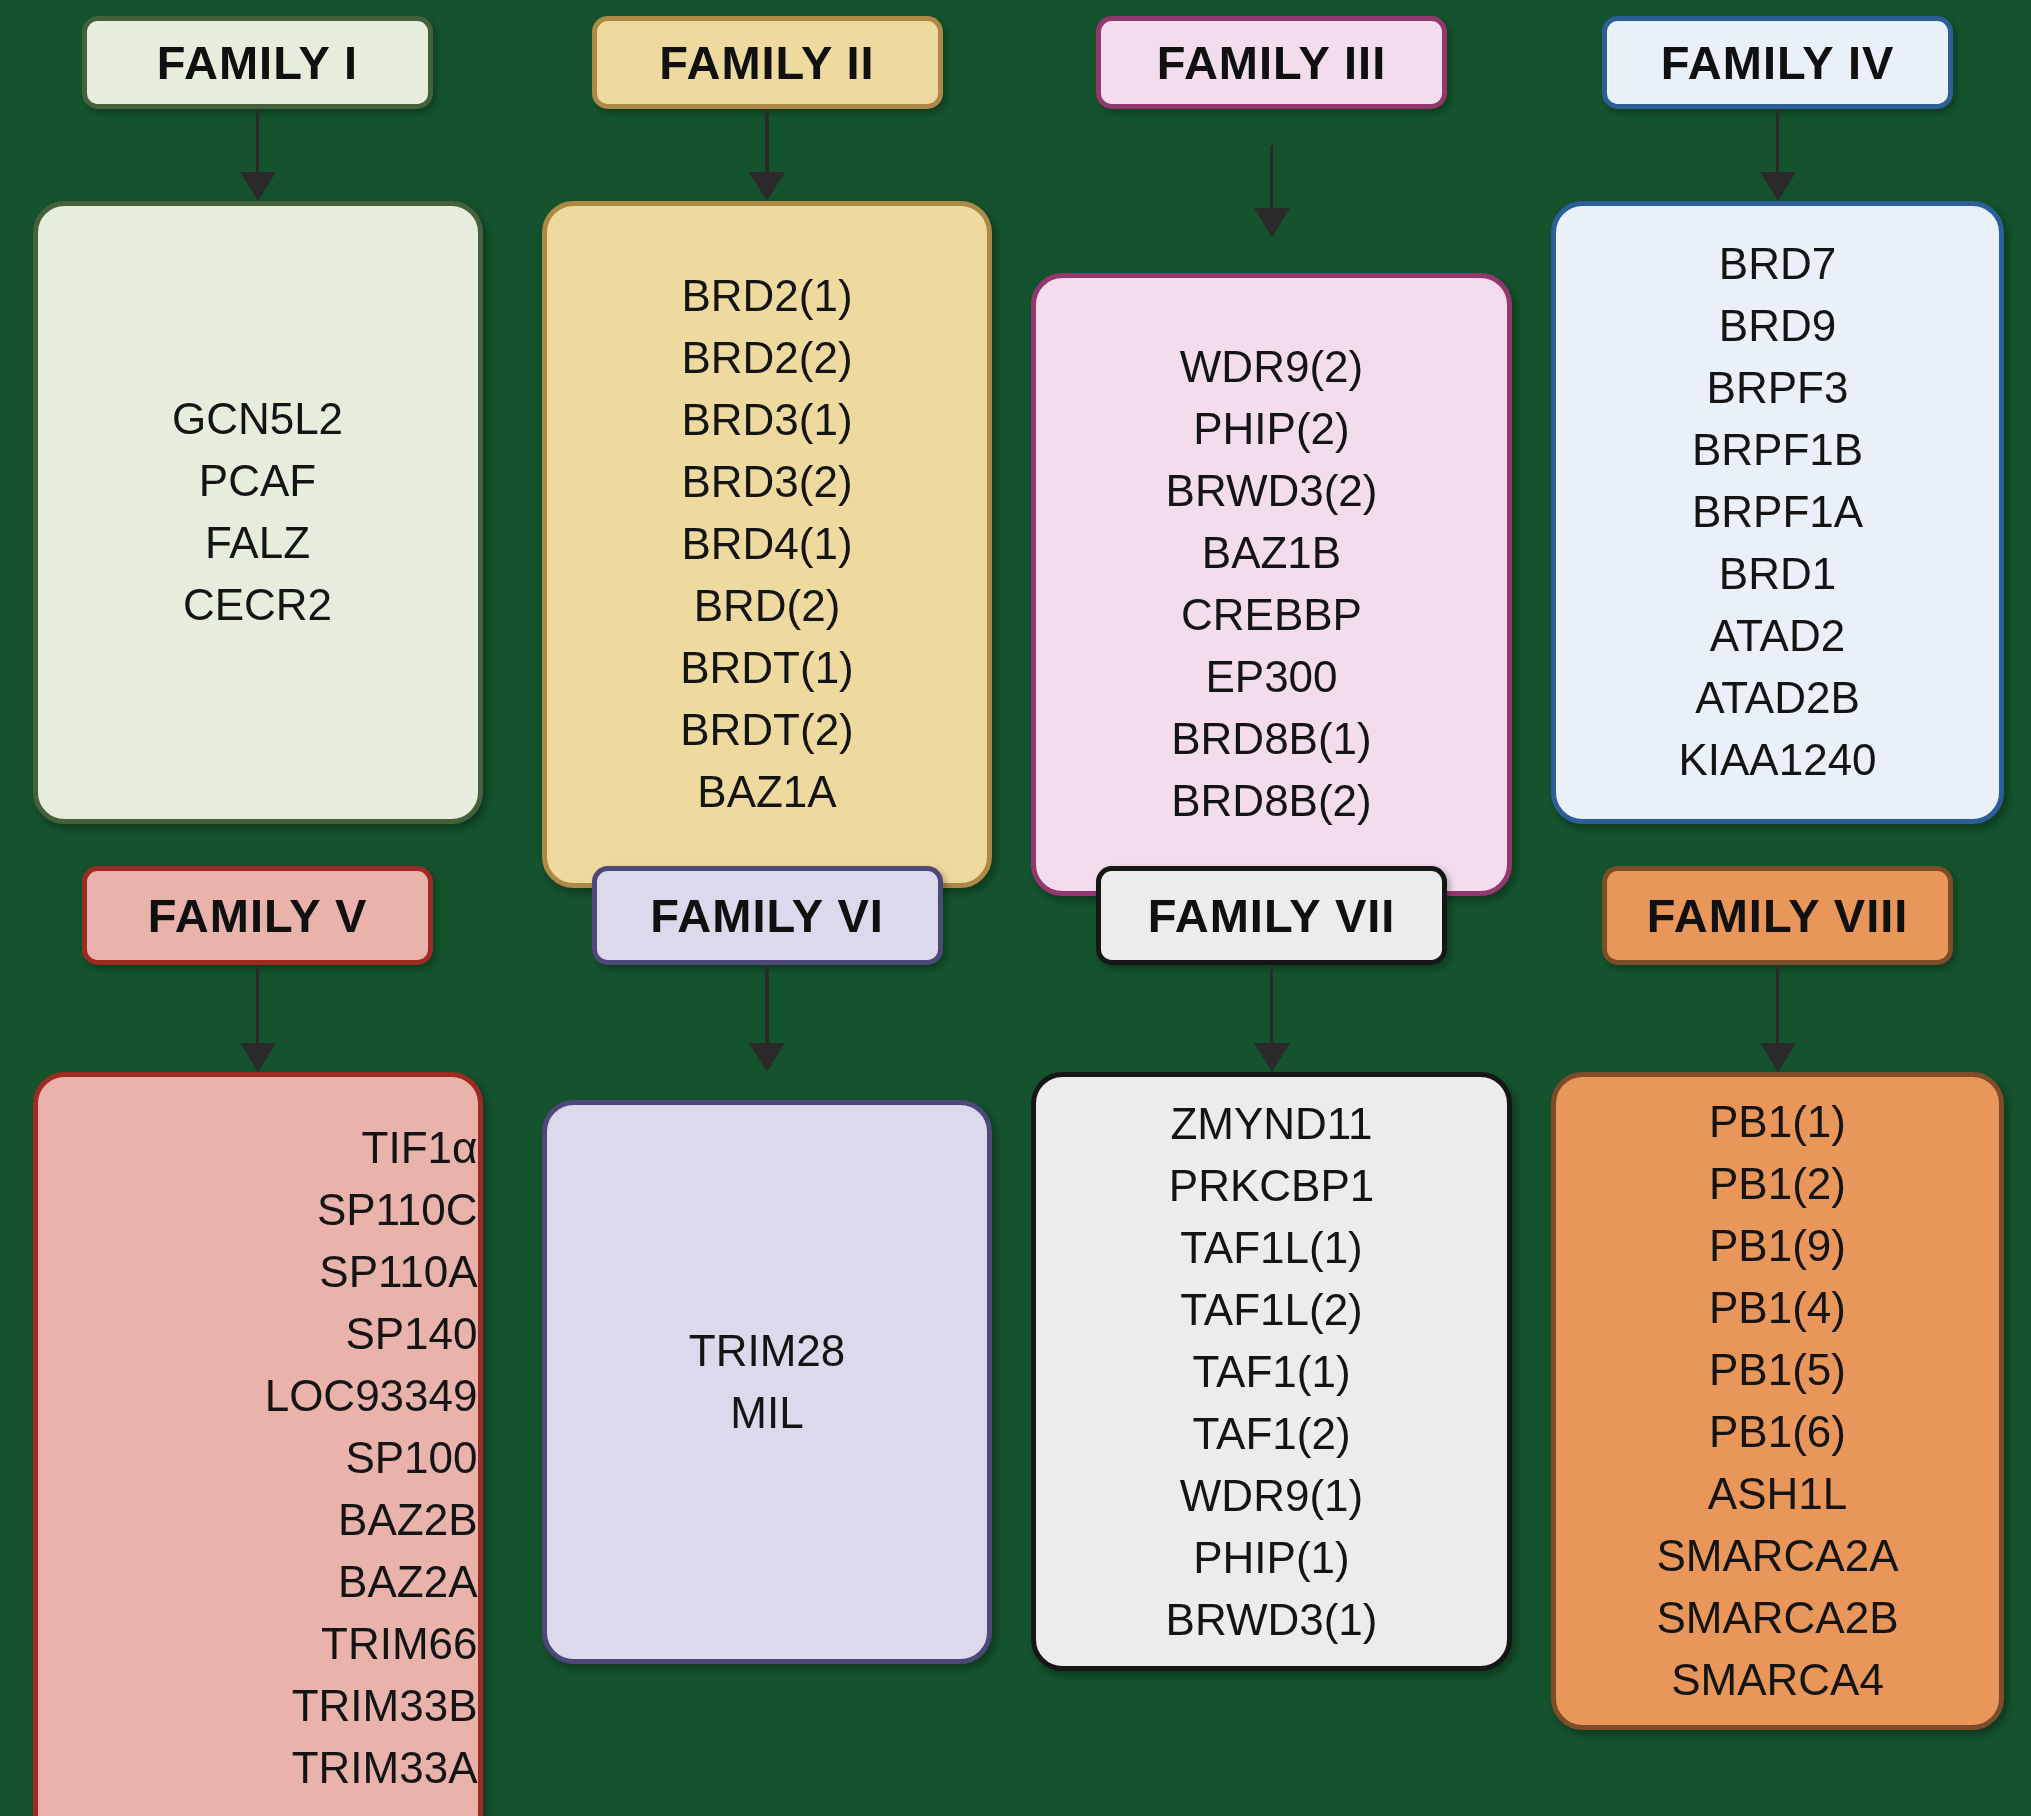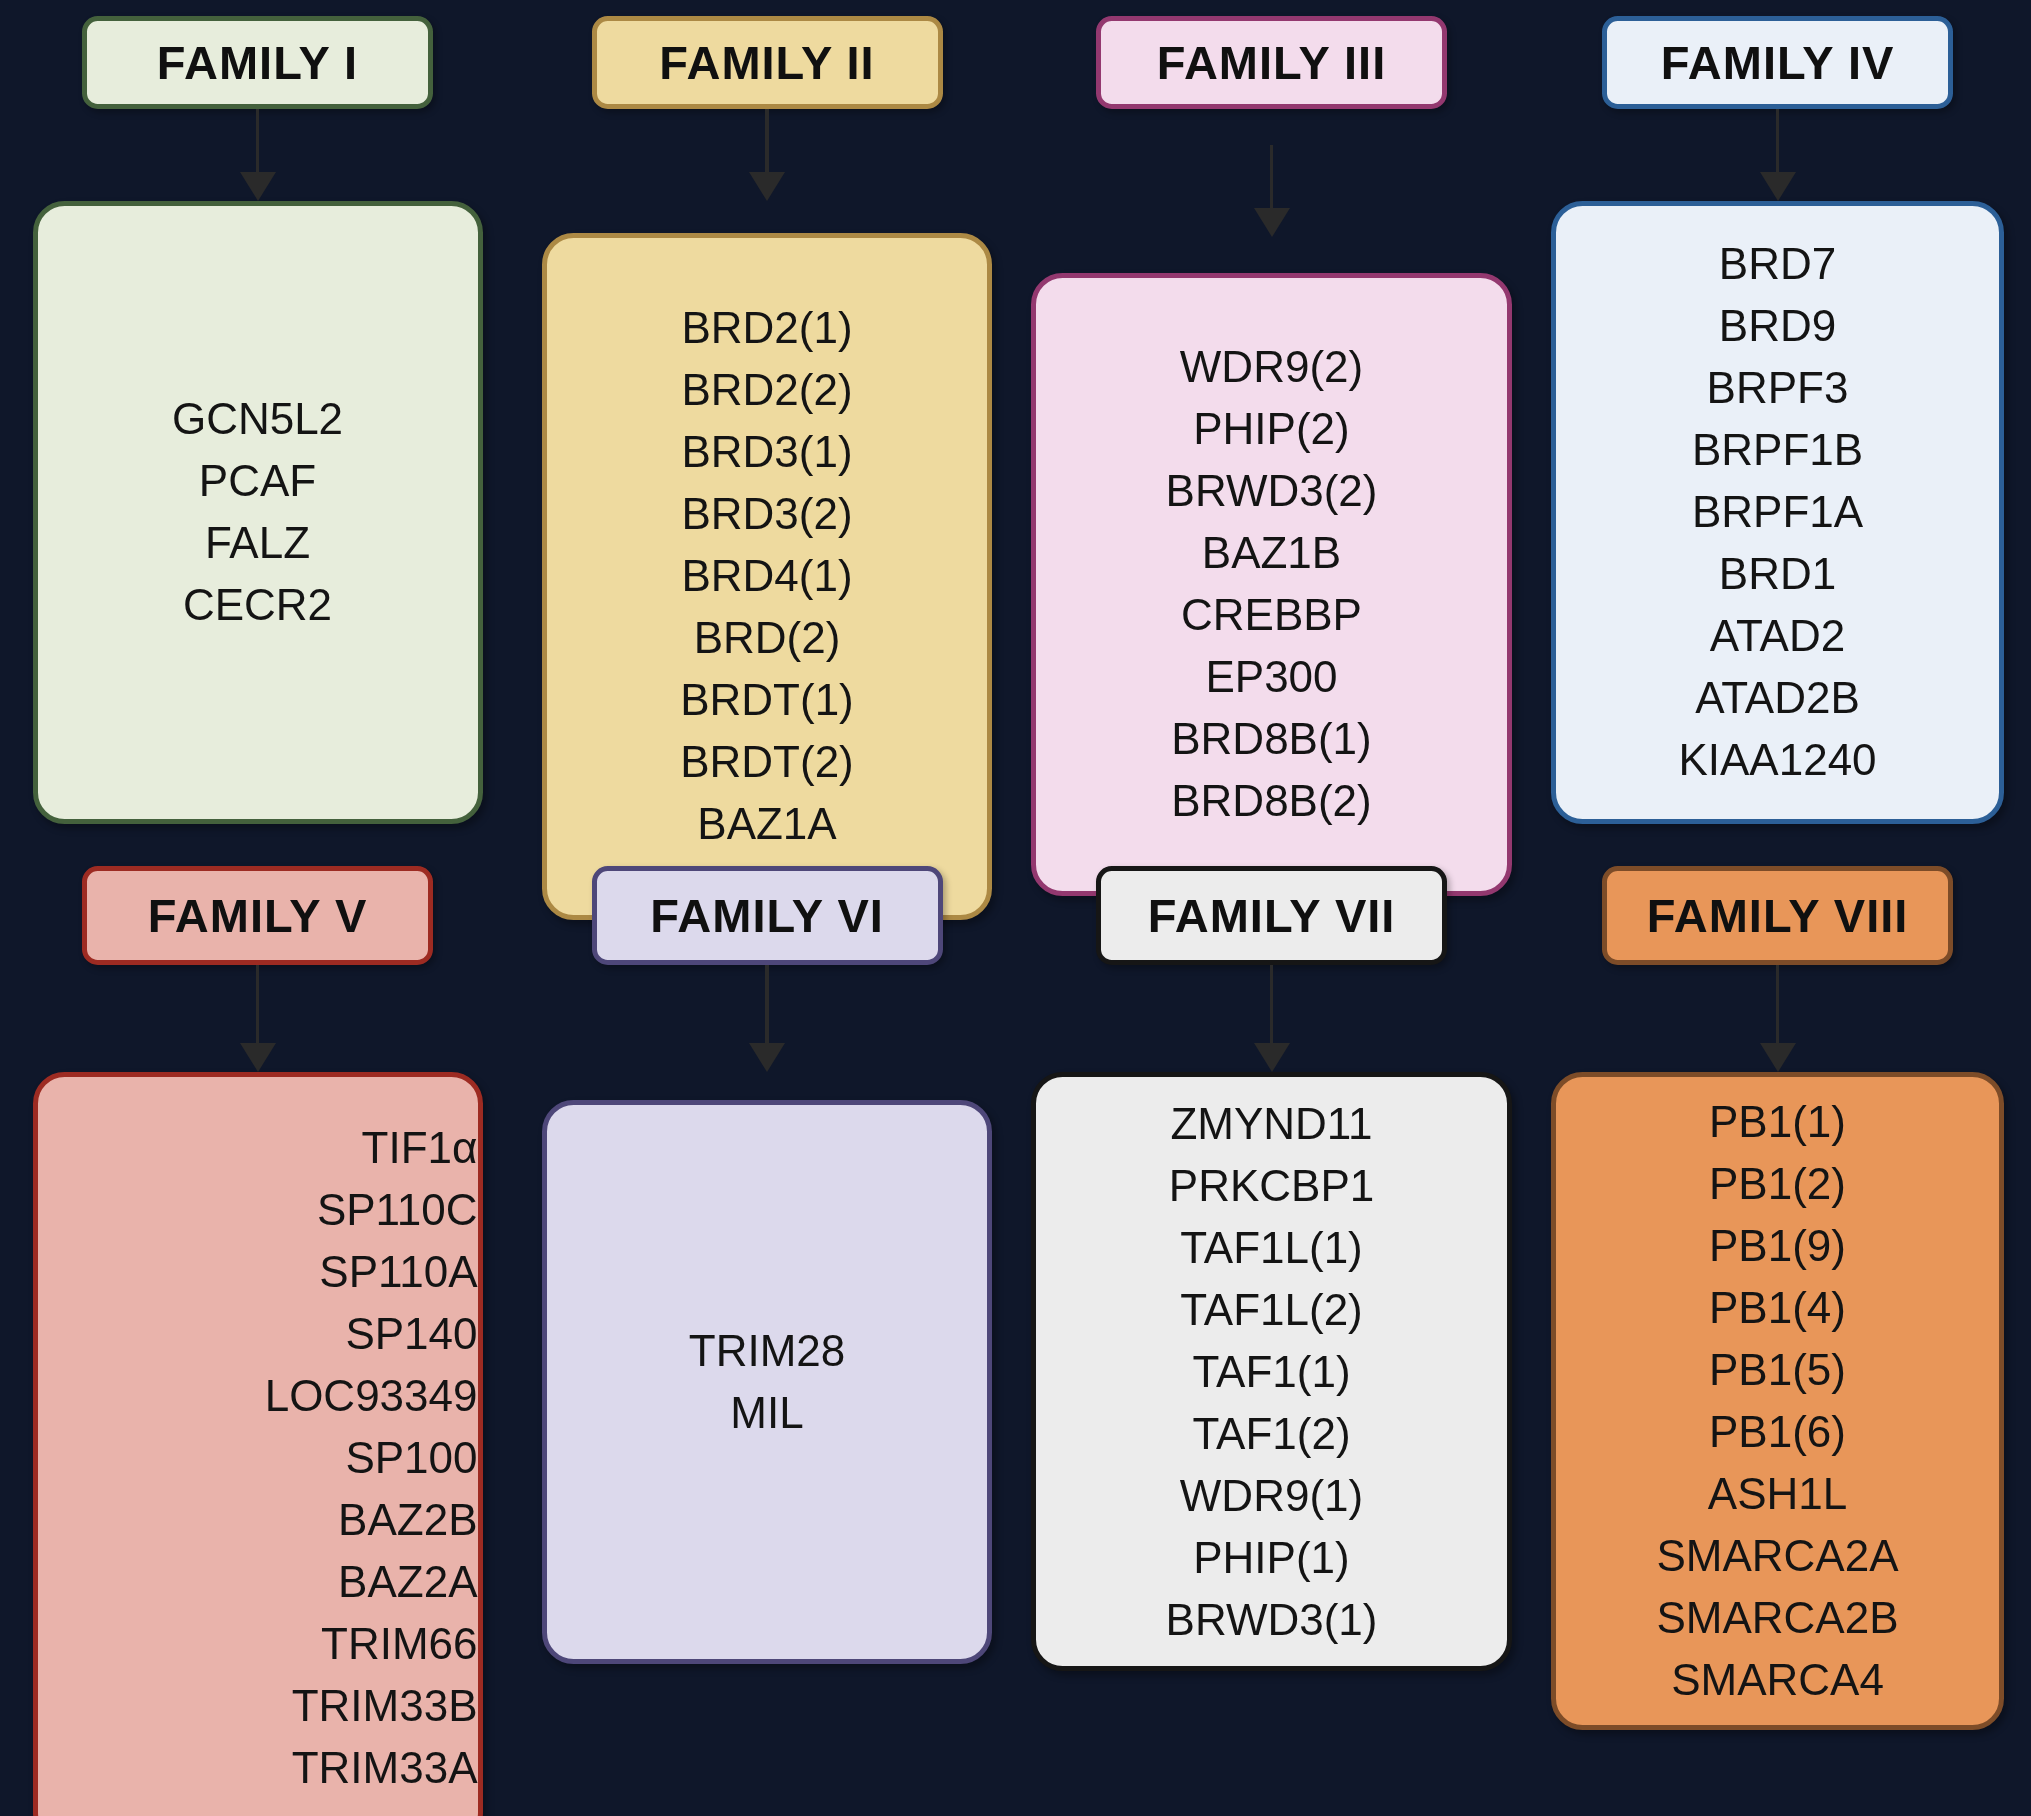--- a/index.html
+++ b/index.html
@@ -1,19 +1,19 @@
 <!DOCTYPE html>
 <html><head>
 <meta charset="utf-8">
 <style>
   html,body{margin:0;padding:0;background:#ffffff;}
   .canvas{
     position:relative;
     width:2031px;height:1816px;
-    background:#0f172a;
+    background:#14532d;
     font-family:"Liberation Sans", sans-serif;
     overflow:hidden;
   }
   .group{
     position:absolute;
     display:flex;
     flex-direction:column;
     align-items:center;
   }
   .pill{
@@ -64,21 +64,21 @@
   }
   .member{
     display:block;
     font-size:44px;
     line-height:62px;
     color:#141414;
     white-space:nowrap;
   }
   
   .g0{left:32.5px;top:15.8px;width:450px;}   .g0 .panel{height:623px;}
-  .g1{left:542px;top:15.8px;width:450px;}  .g1 .panel{height:687px;margin-top:32px;}
+  .g1{left:542px;top:15.8px;width:450px;}  .g1 .panel{height:687px;}
   .g2{left:1031px;top:15.8px;width:481px;gap:36px;} .g2 .panel{height:623px;}
   .g3{left:1551px;top:15.8px;width:453px;} .g3 .panel{height:623px;}
   .g4{left:32.5px;top:858px;width:450px;}  .g4 .panel{height:772px;align-items:flex-end;}
   .g5{left:542px;top:858px;width:450px;} .g5 .panel{height:564px;margin-top:28px;}
   .g6{left:1031px;top:858px;width:481px;}.g6 .panel{height:599px;}
   .g7{left:1551px;top:858px;width:453px;}.g7 .panel{height:658px;}
 </style>
 </head>
 <body>
 

